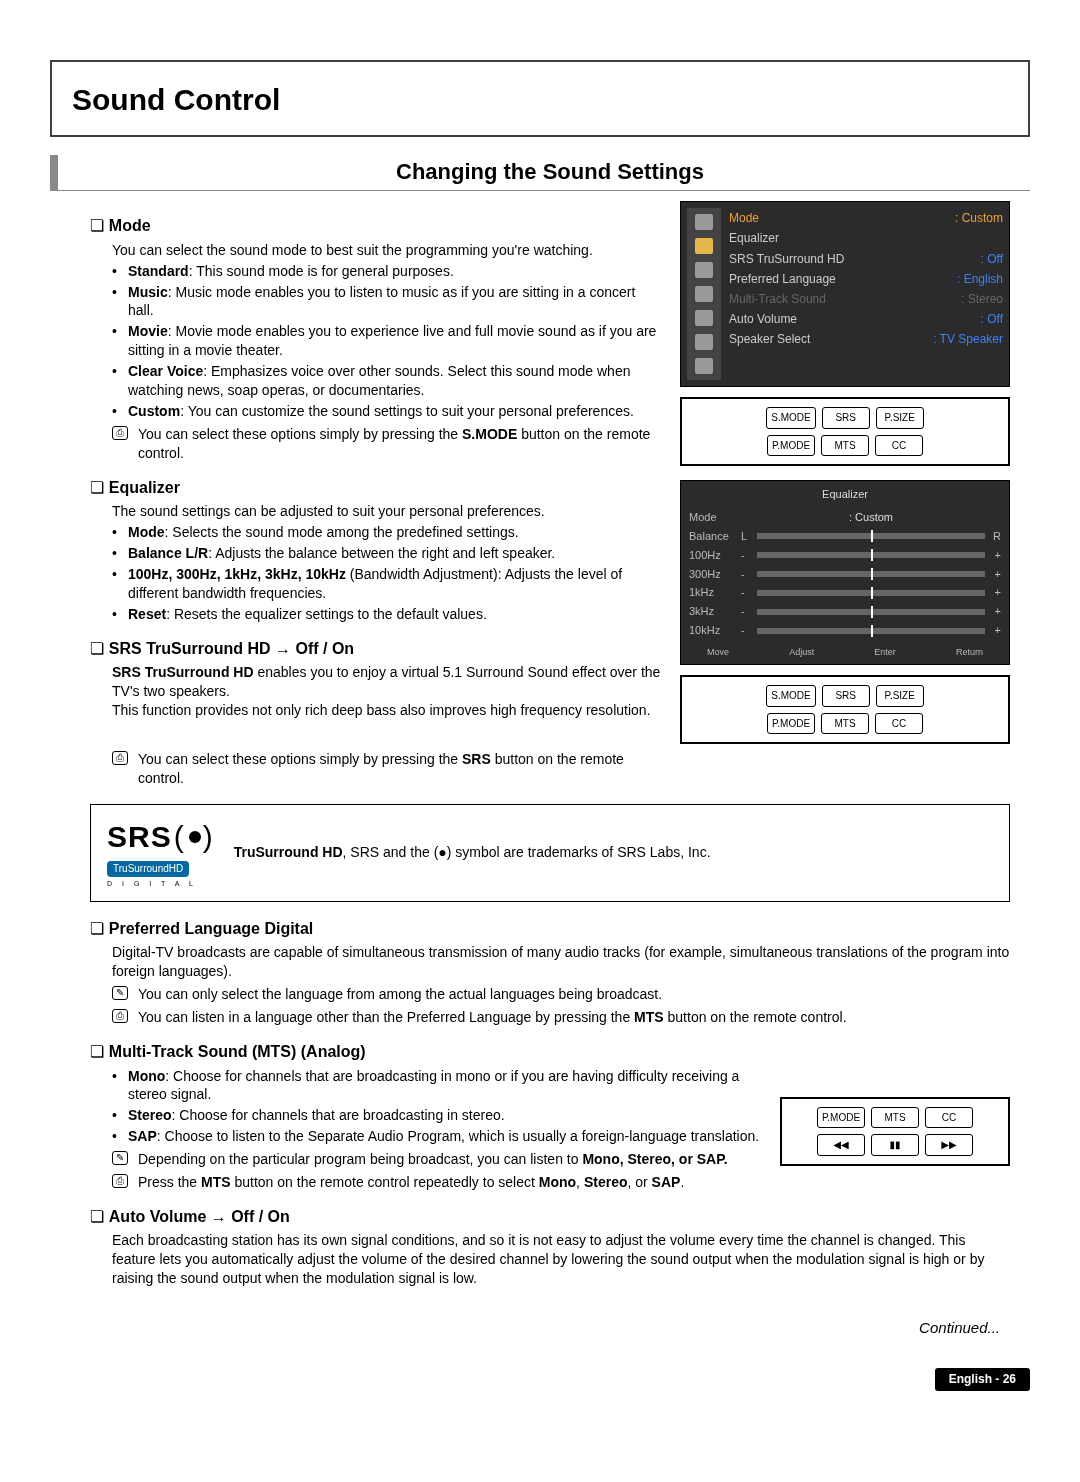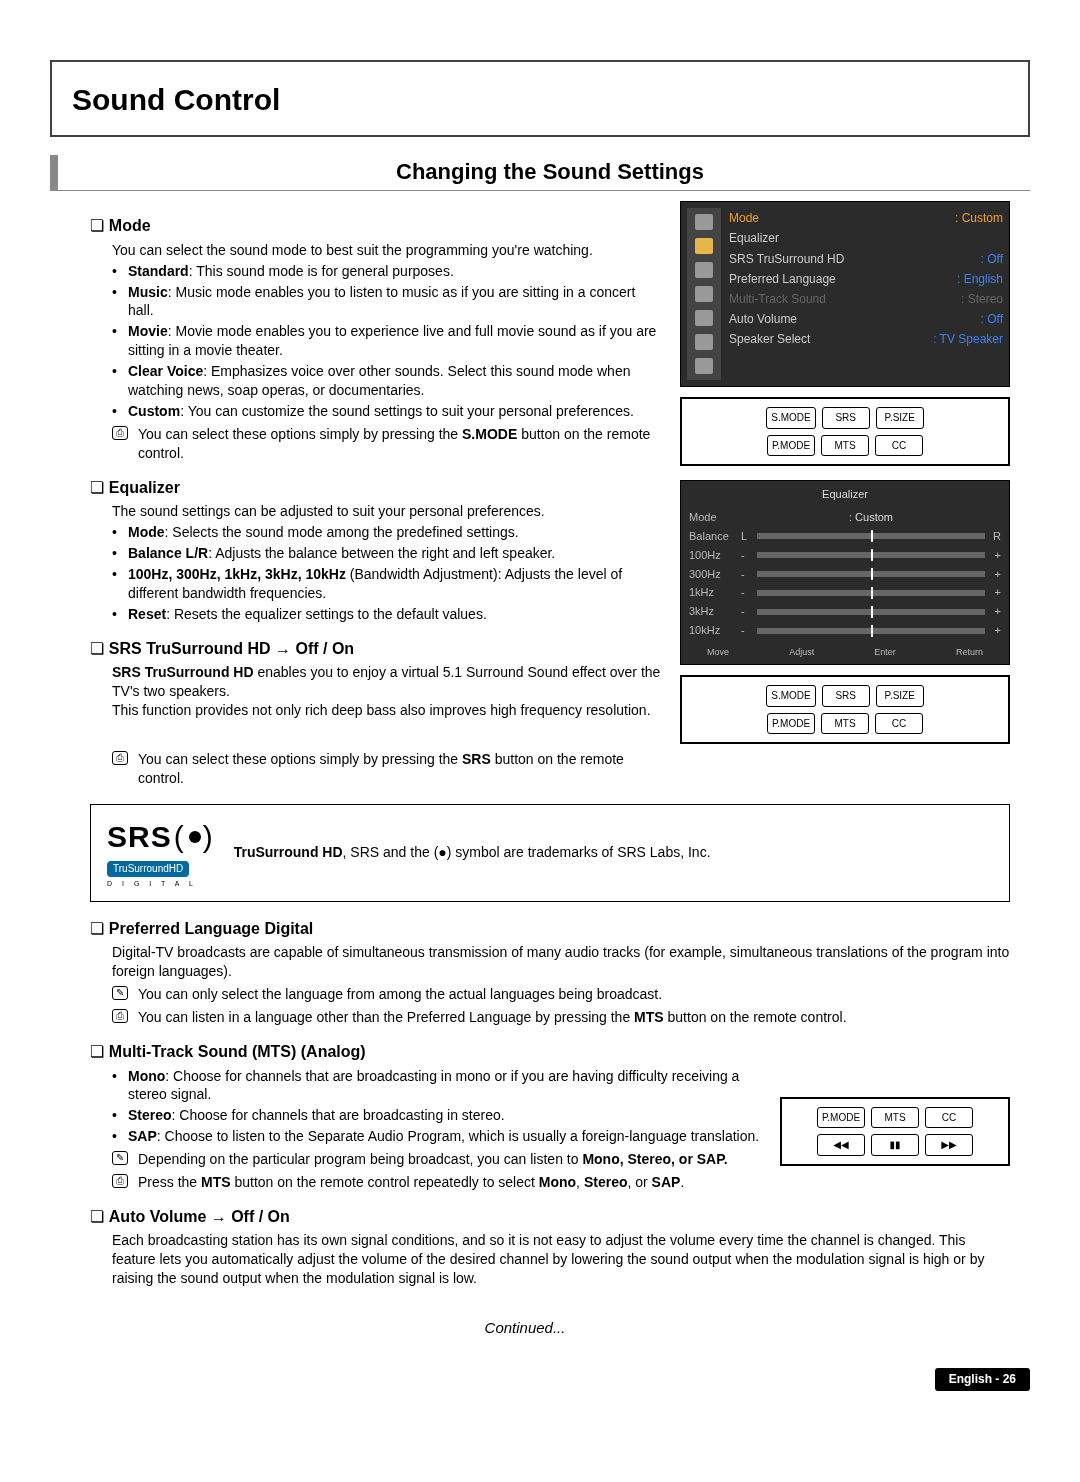--- a/index.html
+++ b/index.html
@@ -176,21 +176,21 @@
     margin: 16px 0;
   }
   .srs-logo {
     font-family: Arial, sans-serif;
   }
   .srs-logo .big { font-size: 30px; font-weight: 900; letter-spacing: 1px; display: flex; align-items: center; gap: 2px;}
   .srs-logo .sub1 { background: #0369a1; color: #fff; font-size: 10px; padding: 1px 6px; border-radius: 4px; display: inline-block; }
   .srs-logo .sub2 { font-size: 7px; letter-spacing: 4px; margin-top: 2px; }
   .circ { display: inline-block; width: 12px; height: 12px; background: #000; border-radius: 50%; margin-left: 2px;}
   .paren { font-size: 30px; font-weight: 400; }
-  .continued { text-align: center; font-style: italic; margin-top: 20px; padding-right: 30px; }
+  .continued { text-align: right; font-style: italic; margin-top: 20px; padding-right: 30px; }
   .footer {
     text-align: right;
     margin-top: 30px;
   }
   .footer-pill {
     display: inline-block;
     background: #000;
     color: #fff;
     font-size: 12px;
     font-weight: bold;

